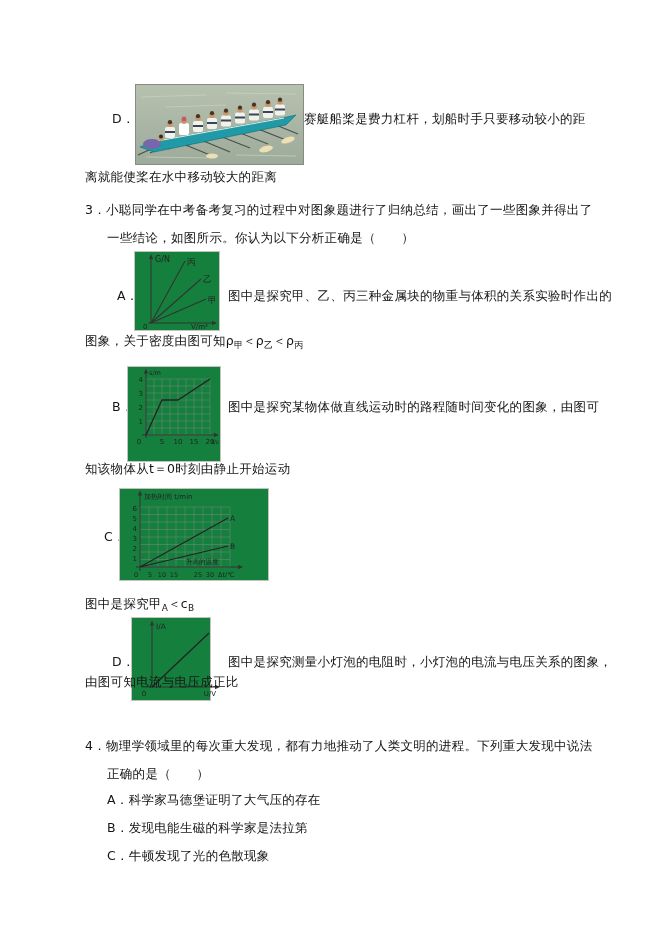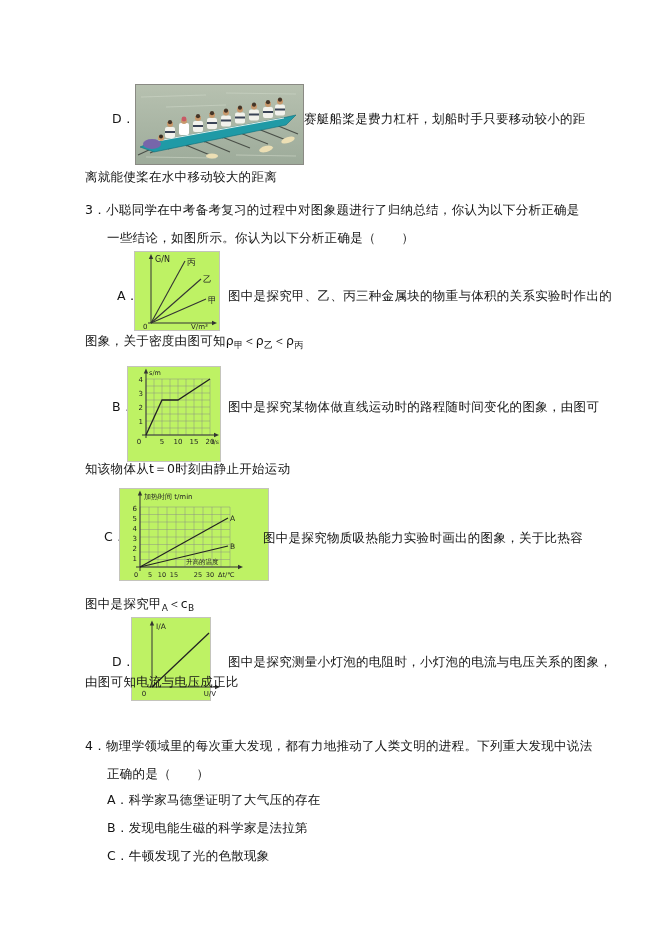--- a/index.html
+++ b/index.html
@@ -1,20 +1,20 @@
 <!DOCTYPE html>
 <html><head>
 <meta charset="utf-8">
 <style>
   html,body{margin:0;padding:0;background:#ffffff;}
   .page{position:relative;width:661px;height:935px;background:#ffffff;overflow:hidden;
         font-family:"DejaVu Sans","Liberation Sans",sans-serif;color:#141414;}
   .t{position:absolute;font-size:12.5px;line-height:15px;white-space:nowrap;letter-spacing:0.3px;}
   .sub{font-size:9px;vertical-align:-3px;letter-spacing:0;}
-  .gbox{position:absolute;border:1px solid #c4c4bc;background:#bef264;box-sizing:border-box;}
+  .gbox{position:absolute;border:1px solid #c4c4bc;background:#15803d;box-sizing:border-box;}
   .photo{position:absolute;border:1px solid #8a8a84;}
   svg text{font-family:"DejaVu Sans","Liberation Sans",sans-serif;fill:#222;}
 </style>
 </head>
 <body>
 
 <div class="page">
 
   <span class="t" style="left:112px;top:111px">D．</span>
 
@@ -94,21 +94,21 @@
     <g>
       <ellipse cx="16" cy="59" rx="9" ry="5" fill="#7766aa"></ellipse>
       <circle cx="25" cy="53" r="3" fill="#c9996c"></circle>
       <circle cx="25" cy="51.4" r="2" fill="#332a22"></circle>
     </g>
   </svg>
 
   <span class="t" style="left:304px;top:111px">赛艇船桨是费力杠杆，划船时手只要移动较小的距</span>
   <span class="t" style="left:85px;top:169px">离就能使桨在水中移动较大的距离</span>
 
-  <span class="t" style="left:85px;top:202px"><span>3．</span><span>小聪同学在中考备考复习的过程中对图象题进行了归纳总结，你认为以下分析正确是</span></span>
+  <span class="t" style="left:85px;top:202px"><span>3．</span><span>小聪同学在中考备考复习的过程中对图象题进行了归纳总结，画出了一些图象并得出了</span></span>
   <span class="t" style="left:107px;top:230px">一些结论，如图所示。你认为以下分析正确是（　　）</span>
 
   <span class="t" style="left:117px;top:288px">A．</span>
   <div class="gbox" style="left:134px;top:251px;width:86px;height:80px">
     <svg width="84" height="78" viewBox="0 0 84 78">
       <g stroke="#333" stroke-width="1" fill="none">
         <line x1="16" y1="71" x2="16" y2="5"></line>
         <line x1="13" y1="71" x2="79" y2="71"></line>
       </g>
       <polygon points="16,2 13.8,7 18.2,7" fill="#333"></polygon>
@@ -222,21 +222,20 @@
       <text x="42" y="88" font-size="6.5" text-anchor="middle">10</text>
       <text x="54" y="88" font-size="6.5" text-anchor="middle">15</text>
       <text x="78" y="88" font-size="6.5" text-anchor="middle">25</text>
       <text x="90" y="88" font-size="6.5" text-anchor="middle">30</text>
       <text x="98" y="88" font-size="6.5">Δt/℃</text>
       <text x="66" y="75" font-size="6.5">升高的温度</text>
       <text x="110" y="32" font-size="7.5">A</text>
       <text x="110" y="60" font-size="7.5">B</text>
     </svg>
   </div>
-  <span class="t" style="left:263px;top:530px">图中是探究物质吸热能力实验时画出的图象，关于比热容</span>
   <span class="t" style="left:85px;top:596px"><span>图中是探究甲</span><span class="sub">A</span><span>＜c</span><span class="sub">B</span></span>
 
   <span class="t" style="left:112px;top:654px">D．</span>
   <div class="gbox" style="left:131px;top:617px;width:80px;height:84px">
     <svg width="90" height="82" viewBox="0 0 90 82">
       <g stroke="#333" stroke-width="1" fill="none">
         <line x1="20" y1="69" x2="20" y2="5"></line>
         <line x1="16" y1="69" x2="85" y2="69"></line>
       </g>
       <polygon points="20,2.5 17.8,7.5 22.2,7.5" fill="#333"></polygon>

